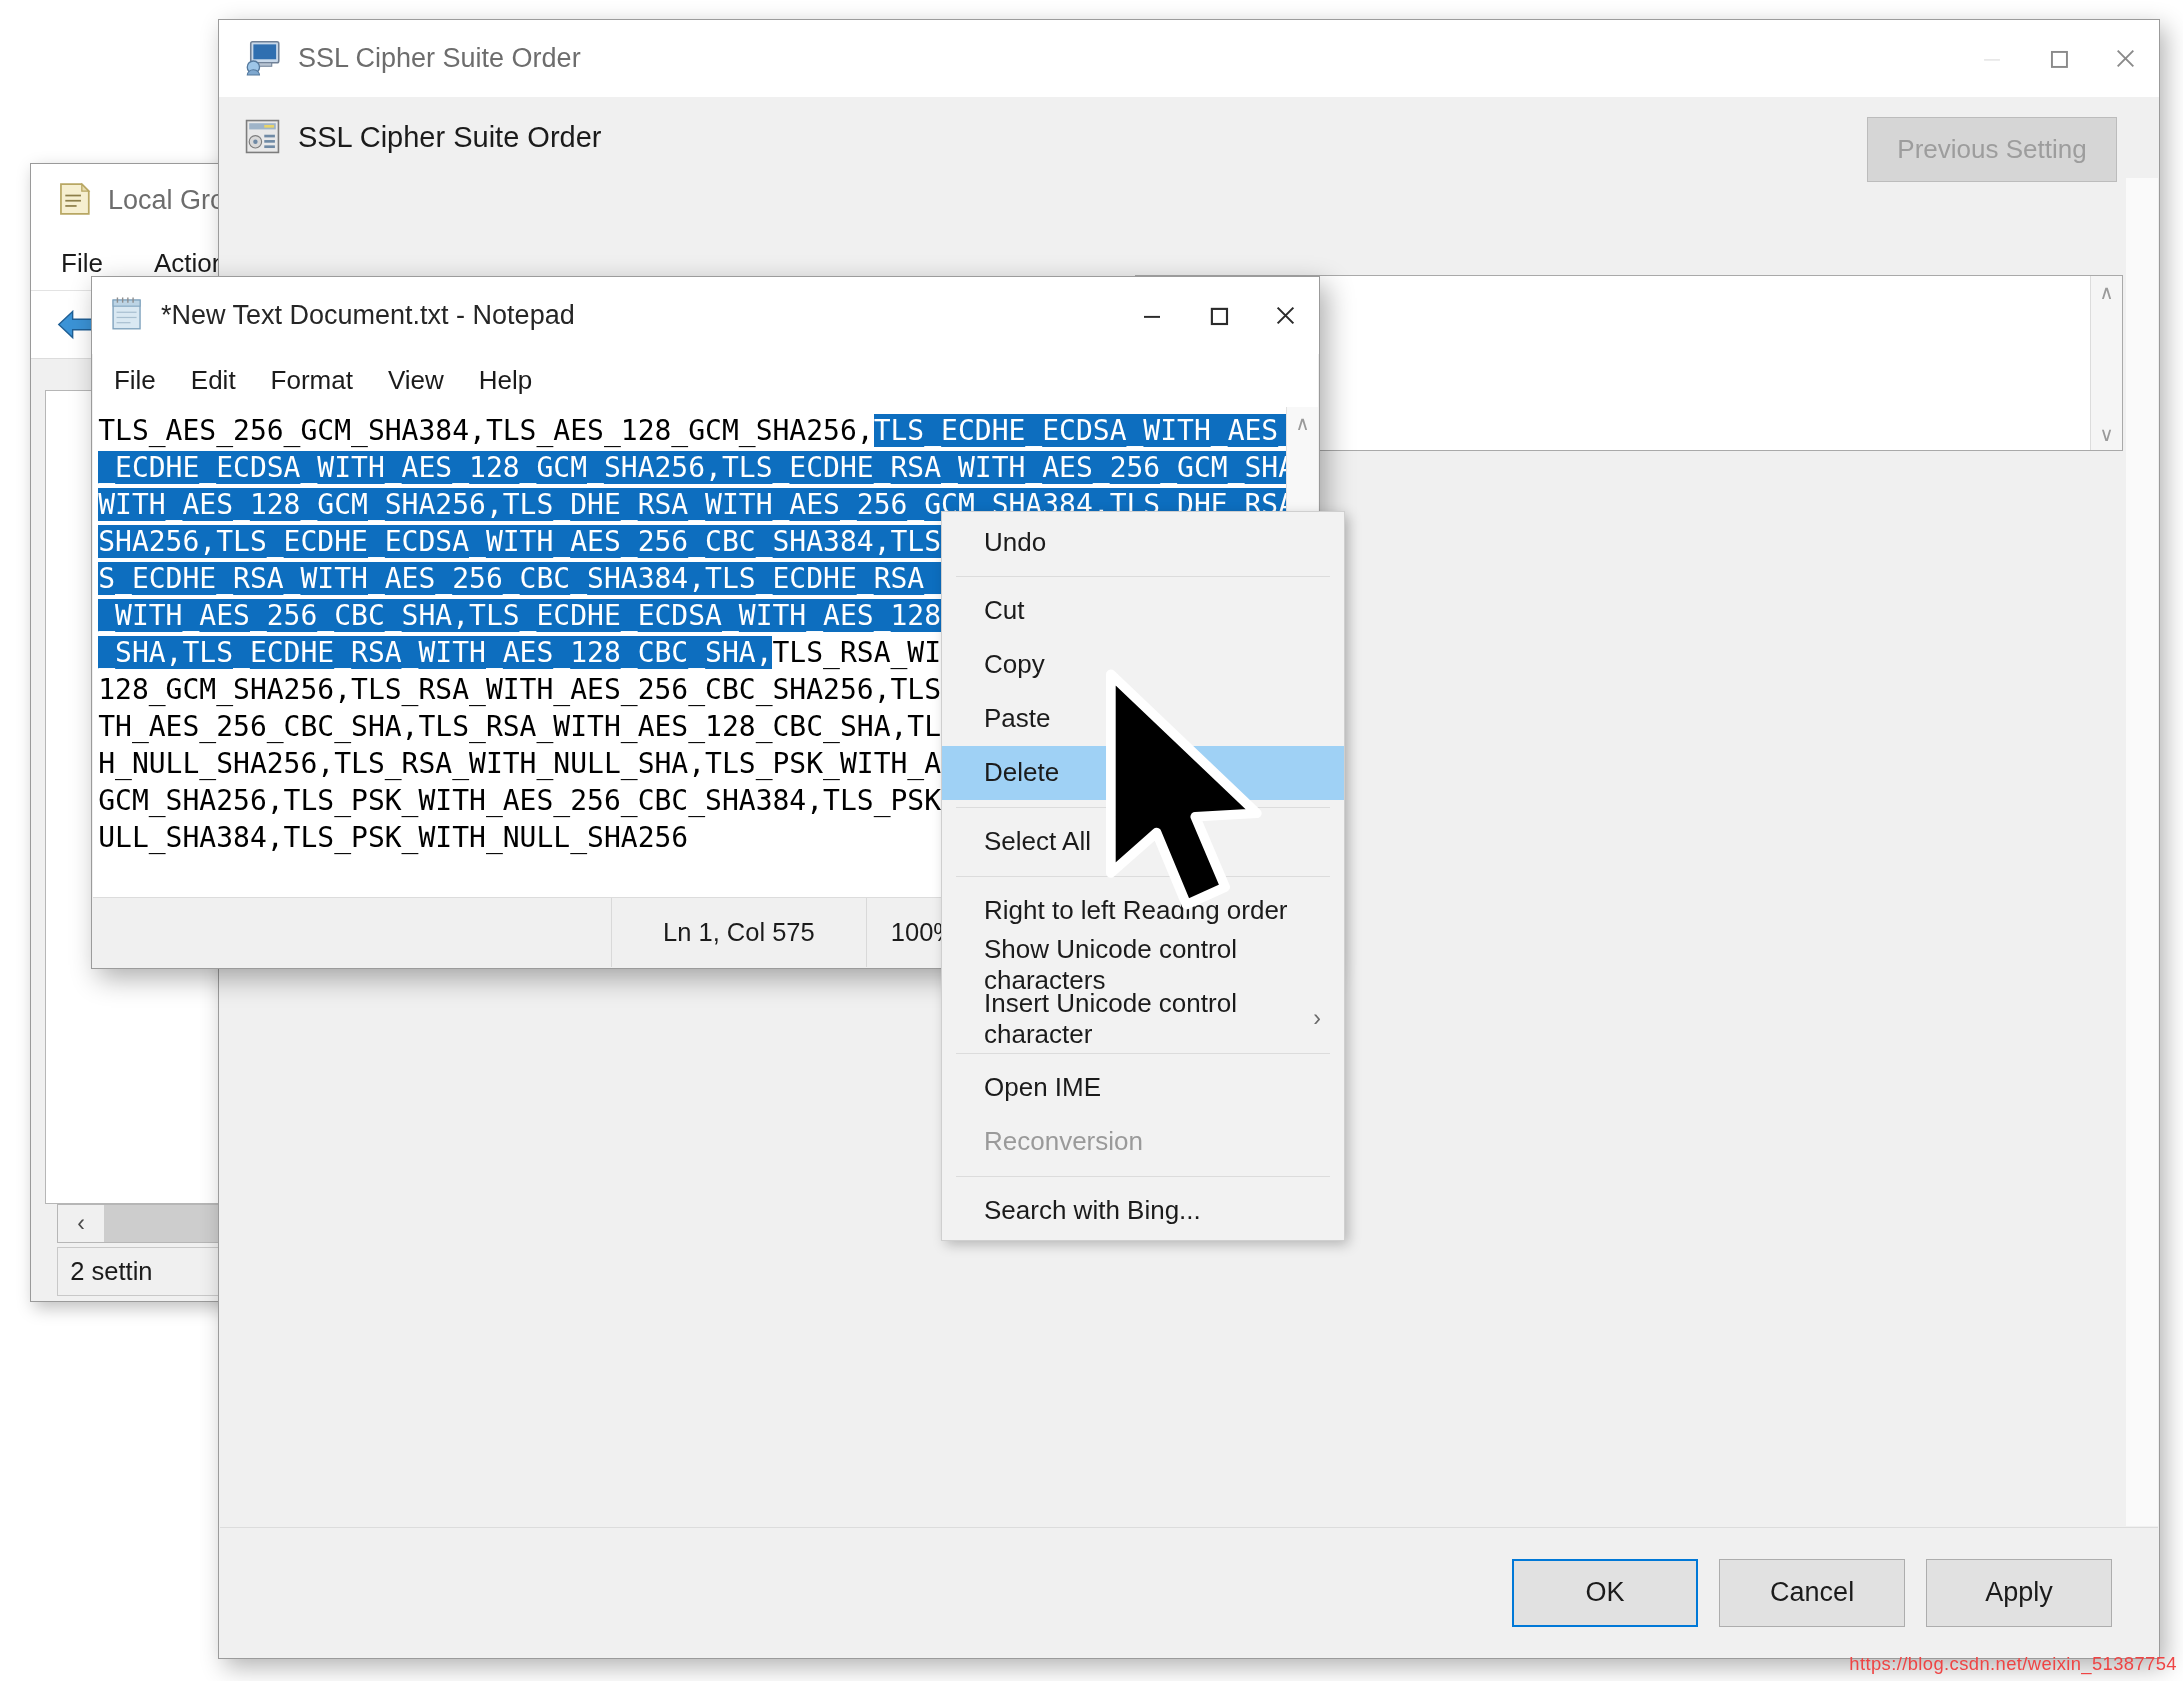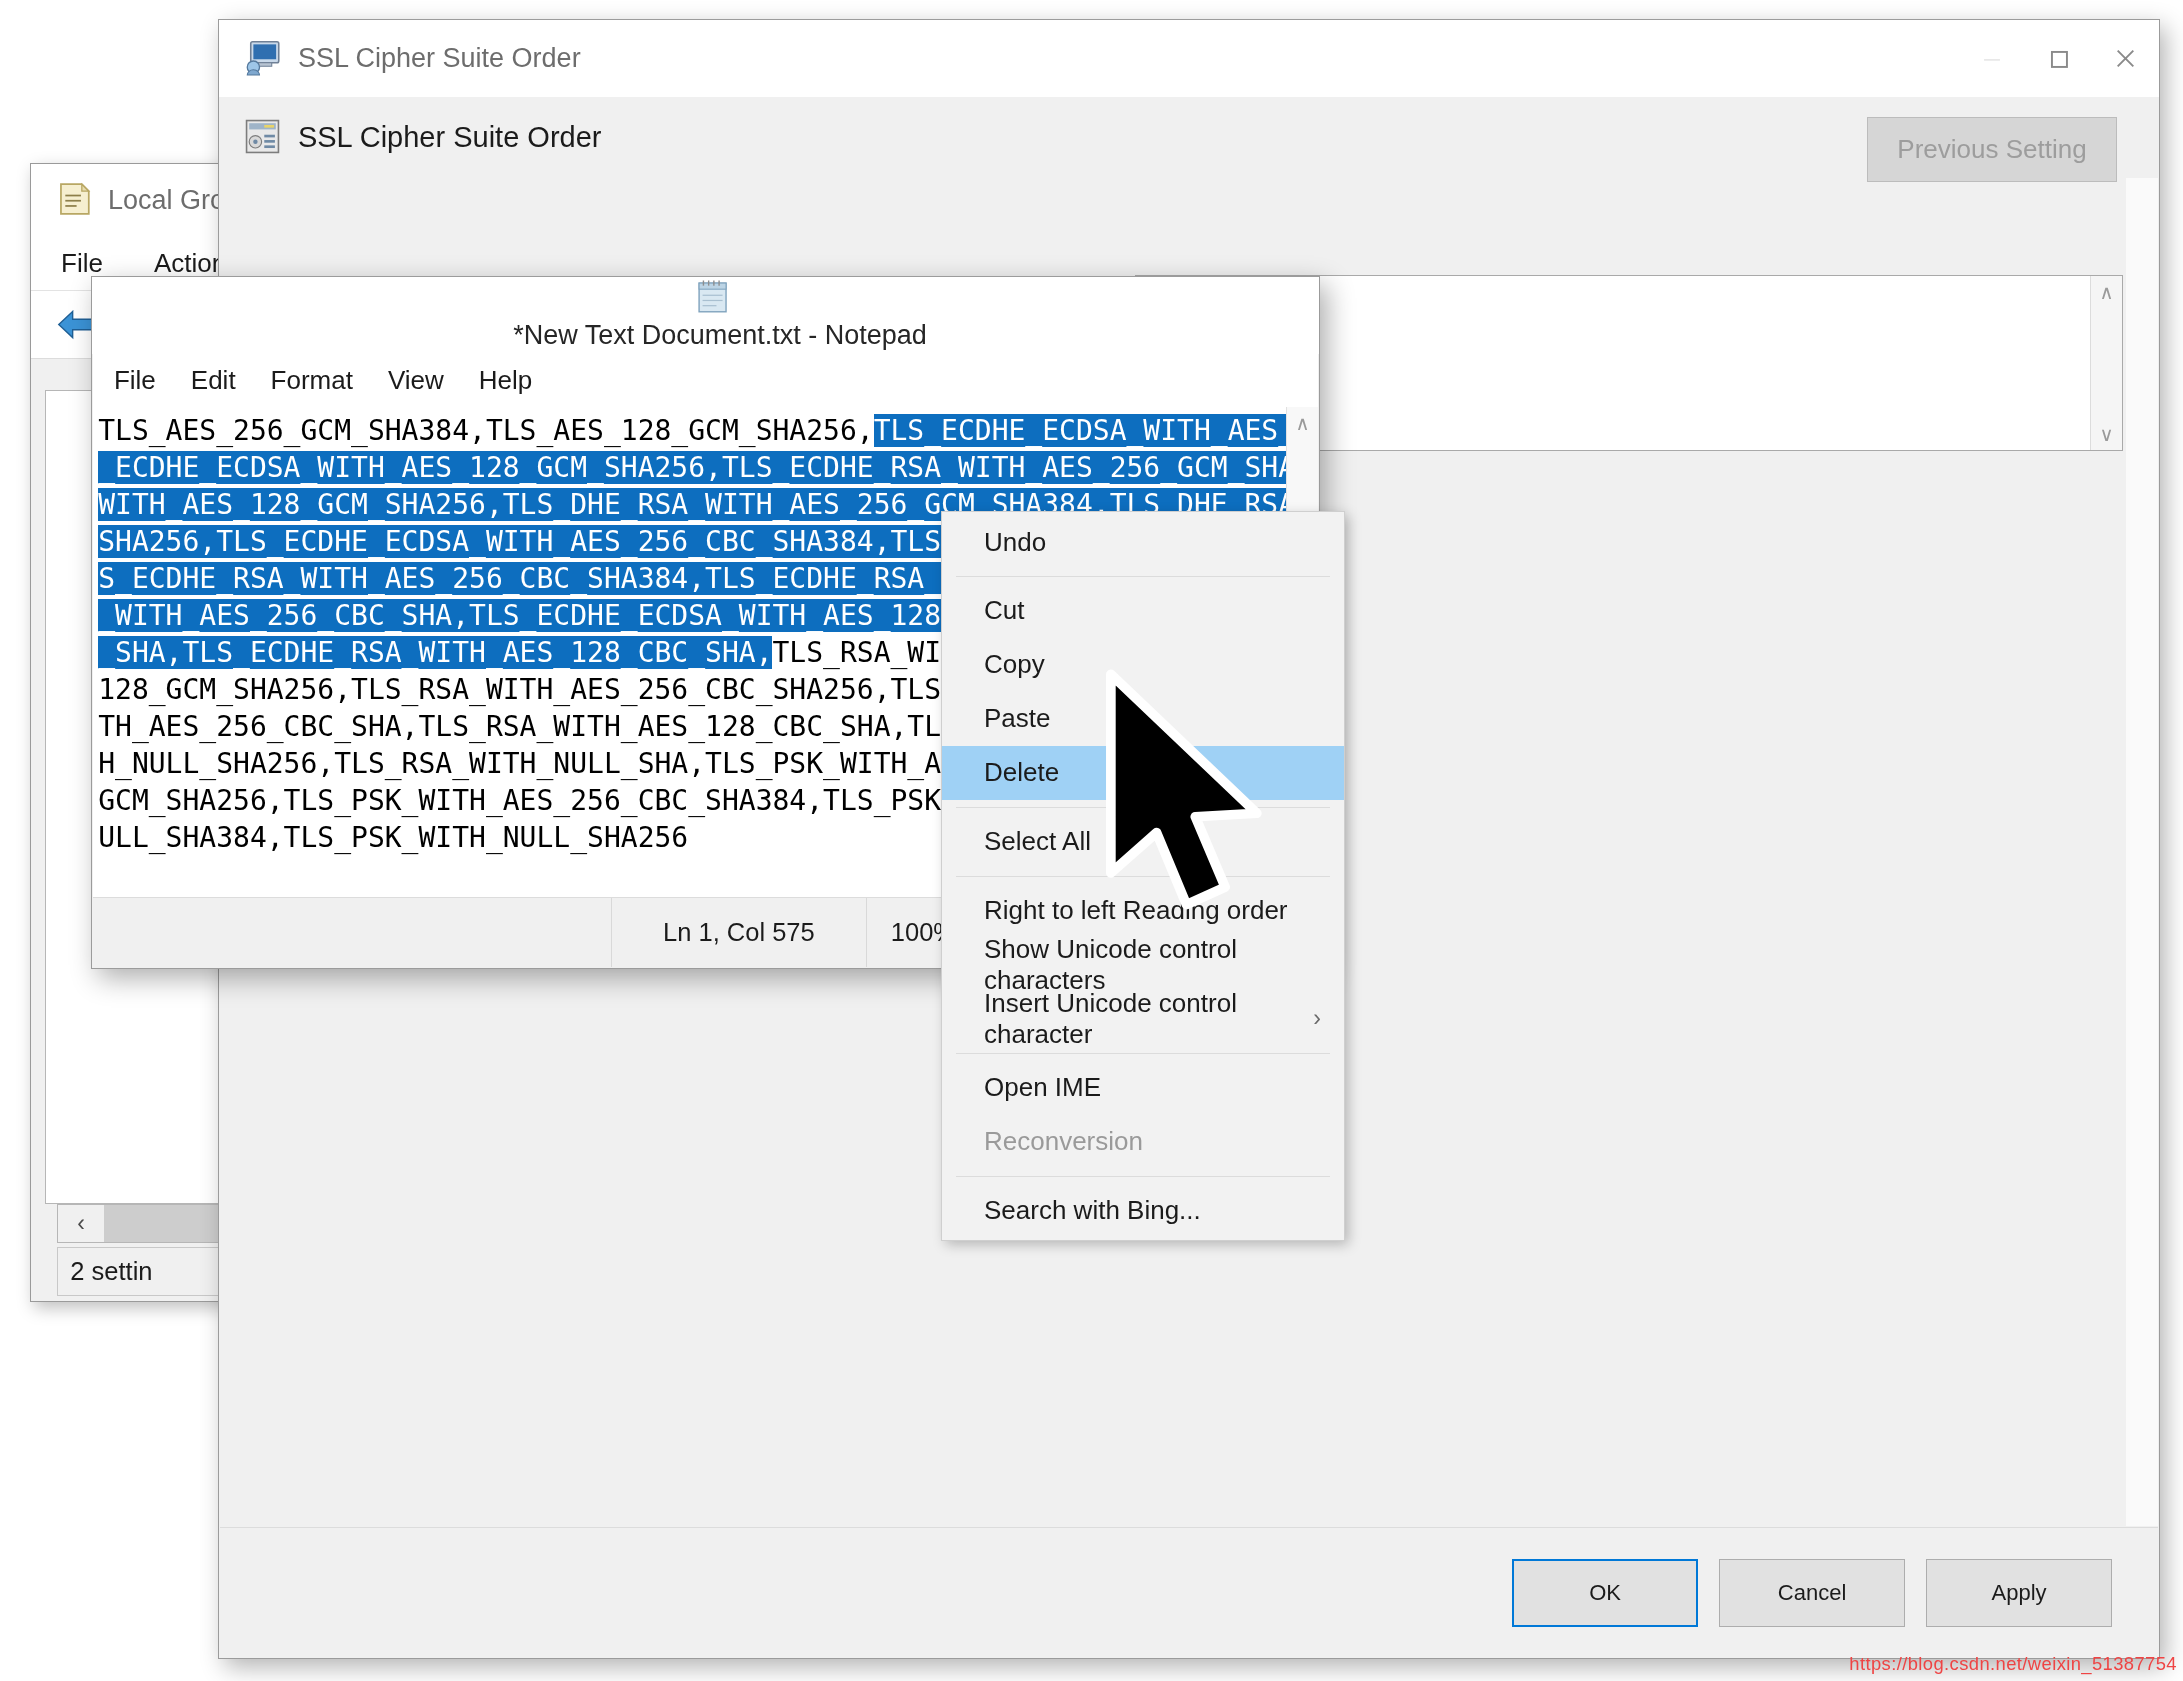--- a/index.html
+++ b/index.html
@@ -66,29 +66,29 @@
   #comment-lbl{position:absolute;left:693px;top:256px;font-size:28px;color:#1b1b1b;}
   #comment-box{position:absolute;left:916px;top:255px;width:988px;height:176px;background:#fff;
                border:0.9px solid #a9a9a9;box-sizing:border-box;}
   .vscroll{position:absolute;right:0;top:0;width:32px;bottom:0;background:#f5f5f5;
            border-left:0.9px solid #dcdcdc;box-sizing:border-box;}
   .vscroll .sa{height:32px;display:flex;align-items:center;justify-content:center;color:#9a9a9a;font-size:19.3px;}
   .vscroll .sa.bot{position:absolute;bottom:0;left:0;right:0;}
   #ssl-footer{position:absolute;left:0.9px;right:0.9px;bottom:0.9px;height:130px;background:#f0f0f0;
               border-top:0.9px solid #dcdcdc;display:flex;align-items:center;justify-content:flex-end;
               padding-right:46px;gap:21px;box-sizing:border-box;}
-  .dbtn{height:68px;width:186px;border:0.9px solid #adadad;background:#e1e1e1;font-size:22px;
+  .dbtn{height:68px;width:186px;border:0.9px solid #adadad;background:#e1e1e1;font-size:27px;
         color:#1b1b1b;display:flex;align-items:center;justify-content:center;box-sizing:border-box;}
   .dbtn.default{border:2.6px solid #0078d7;}
   #ssl-rpanel{position:absolute;right:0.9px;top:158px;width:32px;bottom:132px;background:#fafafa;}
 
   
   #notepad{left:91px;top:276px;width:1229px;height:693px;background:#f0f0f0;
            border:0.9px solid #9b9b9b;box-shadow:7px 8.8px 26px rgba(0,0,0,.32);}
-  #notepad .titlebar{height:77px;padding-left:15px;flex-direction:column;}
+  #notepad .titlebar{height:77px;padding-left:15px;}
   #np-menu{position:absolute;left:0.9px;right:0.9px;top:77px;height:53px;background:#fff;
            display:flex;align-items:center;padding-left:21px;box-sizing:border-box;}
   #np-menu .mi{font-size:26px;color:#1b1b1b;margin-right:35px;}
   #np-text{position:absolute;left:0.9px;right:32px;top:130px;bottom:58px;background:#ffffff;
            overflow:hidden;box-sizing:border-box;}
   #np-scroll{position:absolute;right:0.9px;top:130px;width:32px;bottom:58px;background:#f8f8f8;
              border-left:0.9px solid #e1e1e1;box-sizing:border-box;}
   #np-status{position:absolute;left:0.9px;right:0.9px;bottom:0.9px;height:70px;background:#f0f0f0;
              border-top:0.9px solid #dcdcdc;display:flex;align-items:stretch;box-sizing:border-box;margin-top:40px;}
   .sbcell{display:flex;align-items:center;justify-content:center;border-left:0.9px solid #d9d9d9;

